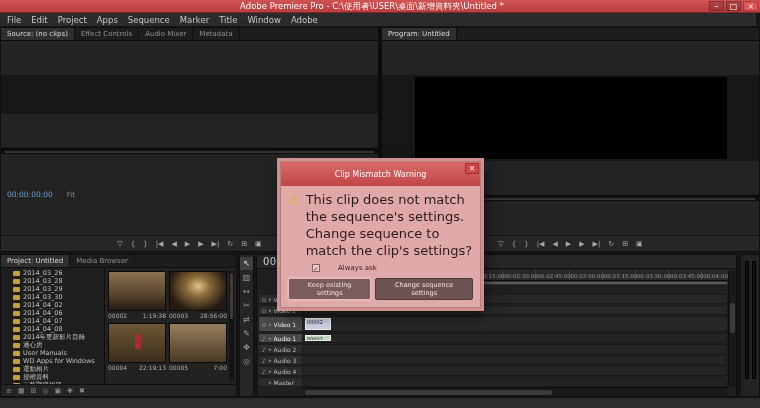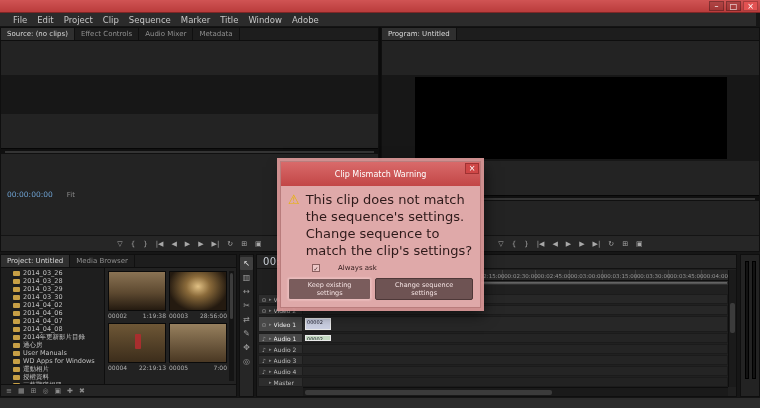--- a/index.html
+++ b/index.html
@@ -9,21 +9,21 @@
        -webkit-font-smoothing:antialiased;}
 
   
   .titlebar{position:absolute;left:0;top:0;right:0;height:13px;background:linear-gradient(#d05454,#ba3c3c);border-bottom:1px solid #7e2626;}
   .title{position:absolute;left:40px;right:56px;top:0;line-height:13px;text-align:center;font-size:8.5px;color:#fff;white-space:nowrap;overflow:hidden;}
   .win-controls{position:absolute;right:2px;top:1px;display:flex;gap:2px;}
   .win-btn{width:15px;height:10px;line-height:9px;text-align:center;font-size:8px;color:#fff;background:rgba(0,0,0,0.14);border:1px solid rgba(0,0,0,0.25);}
   .win-btn.close{background:#e25252;}
 
   
-  .menubar{position:absolute;left:0;top:13px;right:4px;height:14px;background:#2b2b2b;border-bottom:1px solid #141414;display:flex;align-items:center;padding-left:8px;}
+  .menubar{position:absolute;left:0;top:13px;right:4px;height:14px;background:#2b2b2b;border-bottom:1px solid #141414;display:flex;align-items:center;padding-left:2px;}
   .menu-item{font-size:8.5px;color:#c6c6c6;padding:0 5px;line-height:14px;white-space:nowrap;}
 
   
   .monitors{position:absolute;left:0;top:27px;right:0;height:225px;display:flex;}
   .monitor{flex:1;display:flex;flex-direction:column;background:#232323;border:1px solid #0f0f0f;min-width:0;gap:34px;}
   .panel-gap{width:2px;background:#0b0b0b;}
   .tabbar{height:13px;background:#1d1d1d;border-bottom:1px solid #0e0e0e;display:flex;align-items:stretch;flex:none;}
   .tab{font-size:7px;color:#8f8f8f;padding:0 6px;line-height:12px;border-right:1px solid #101010;white-space:nowrap;overflow:hidden;}
   .tabbar .tab:first-child{background:#2f2f2f;color:#d9d9d9;}
   .viewport{flex:1;background:#171717;position:relative;min-height:0;}
@@ -113,33 +113,34 @@
   .dlg-buttons{display:flex;justify-content:flex-end;gap:4px;margin-top:6px;}
   .dlg-btn{font-family:inherit;font-size:6.5px;padding:2px 5px;background:#6e5353;color:#f4e3e3;border:1px solid #4e3838;border-radius:2px;}
   .dlg-btn.keep{background:#7a5c5c;border-color:#e9bcbc;box-shadow:0 0 2px #ffd9d9;}
 </style>
 </head>
 <body>
 
 <div id="app">
 
   <div class="titlebar">
+    <span class="title">Adobe Premiere Pro - C:\使用者\USER\桌面\新增資料夾\Untitled *</span>
     <span class="win-controls">
       <span class="win-btn">–</span>
       <span class="win-btn">□</span>
       <span class="win-btn close">×</span>
     </span>
   </div>
 
   <div class="menubar">
 
   <span class="menu-item">File</span>
       <span class="menu-item">Edit</span>
       <span class="menu-item">Project</span>
-      <span class="menu-item">Clip</span>
+      <span class="menu-item">Apps</span>
       <span class="menu-item">Sequence</span>
       <span class="menu-item">Marker</span>
       <span class="menu-item">Title</span>
       <span class="menu-item">Window</span>
       <span class="menu-item">Adobe</span>
     </div>
 
   <div class="monitors">
 
     <div class="monitor">

